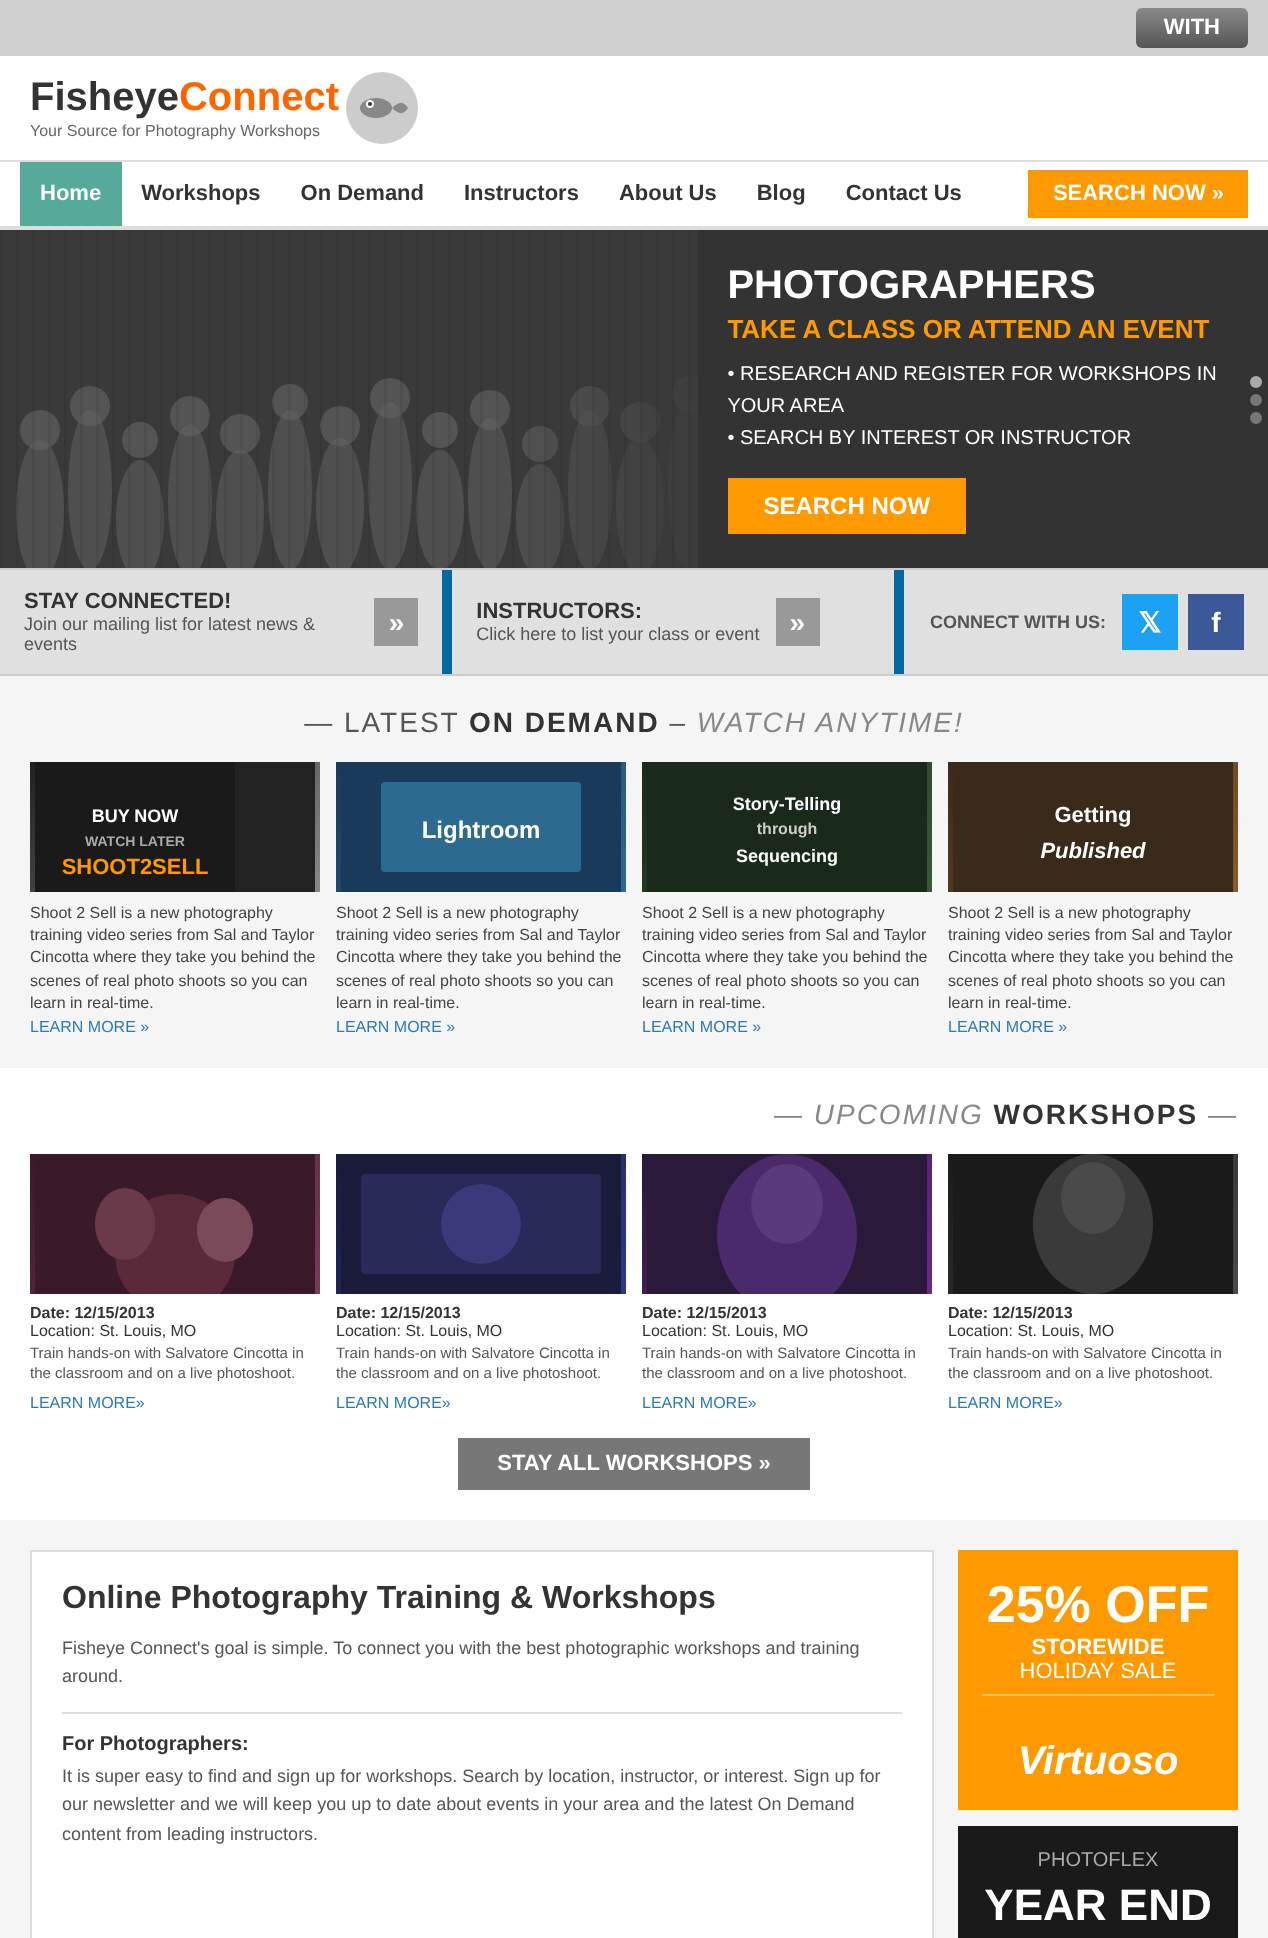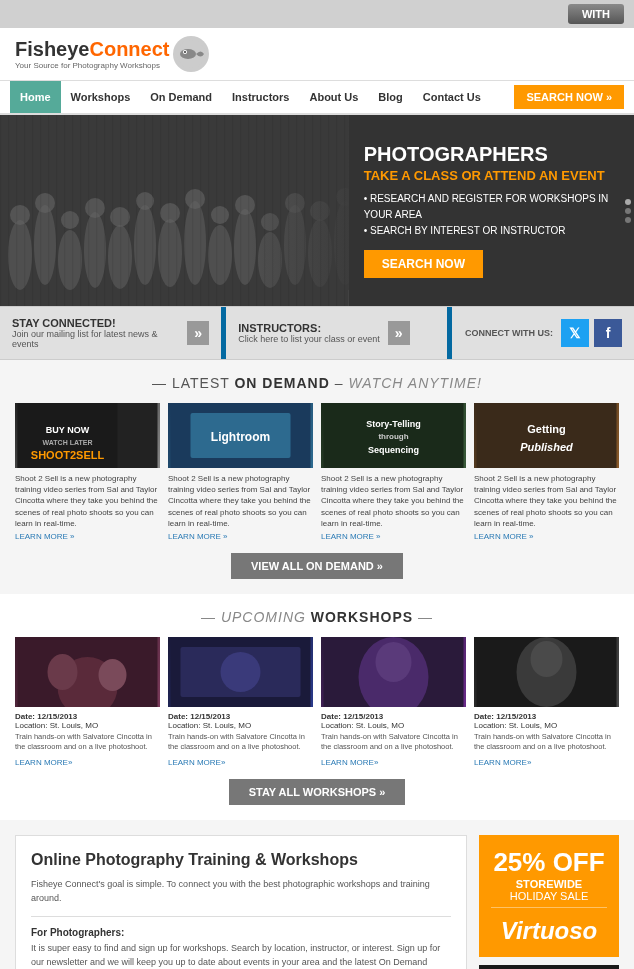--- a/index.html
+++ b/index.html
@@ -14,21 +14,21 @@
     .logo-sub { font-size: 8px; color: #666; display: block; }
     .logo-icon { width: 36px; height: 36px; background: #ccc; border-radius: 50%; margin-left: 4px; display: flex; align-items: center; justify-content: center; overflow: hidden; }
     
     
     .nav { background: #fff; border-bottom: 2px solid #ddd; display: flex; align-items: center; padding: 0 10px; }
     .nav-item { padding: 10px 10px; font-size: 11px; color: #333; cursor: pointer; text-decoration: none; font-weight: bold; }
     .nav-item.active { color: #fff; background: #5a9; padding: 10px; }
     .search-btn-nav { background: #f90; color: #fff; padding: 6px 12px; font-size: 11px; font-weight: bold; margin-left: auto; cursor: pointer; border: none; }
     
     
-    .hero { position: relative; height: 191px; background: #333; overflow: hidden; display: flex; }
+    .hero { position: relative; height: 169px; background: #333; overflow: hidden; display: flex; }
     .hero-text { width: 45%; padding: 15px; display: flex; flex-direction: column; justify-content: center; }
     .hero-title { font-size: 20px; font-weight: 900; color: #fff; line-height: 1.1; text-transform: uppercase; }
     .hero-subtitle { font-size: 13px; font-weight: bold; color: #f90; text-transform: uppercase; margin: 3px 0; }
     .hero-bullets { color: #fff; font-size: 10px; margin: 5px 0; line-height: 1.6; }
     .hero-search-btn { background: #f90; color: #fff; padding: 7px 18px; font-size: 12px; font-weight: bold; border: none; cursor: pointer; margin-top: 6px; width: fit-content; }
     
     
     .connected-bar { background: #e0e0e0; display: flex; align-items: stretch; border-top: 1px solid #ccc; border-bottom: 1px solid #ccc; }
     .connected-item { flex: 1; padding: 10px 12px; display: flex; align-items: center; border-right: 5px solid #0369a1; }
     .connected-item:last-child { border-right: none; flex: 0.8; justify-content: flex-end; }
@@ -50,21 +50,21 @@
     .od-thumb.t1 { background: linear-gradient(135deg, #222 0%, #555 50%, #888 100%); }
     .od-thumb.t2 { background: linear-gradient(135deg, #1a3a5c 0%, #2d6a8f 100%); }
     .od-thumb.t3 { background: linear-gradient(135deg, #1a2a1a 0%, #3a5a3a 100%); }
     .od-thumb.t4 { background: linear-gradient(135deg, #3a2a1a 0%, #8a5a2a 100%); }
     .od-text { font-size: 8px; color: #444; line-height: 1.4; }
     .od-link { color: #2a7ab5; font-size: 8px; }
     .view-all-btn { display: block; margin: 12px auto 0; background: #777; color: #fff; padding: 7px 20px; font-size: 11px; font-weight: bold; border: none; cursor: pointer; text-align: center; width: fit-content; }
     
     
     .workshops-section { padding: 15px; background: #fff; }
-    .workshops-section .section-title { color: #888; }
+    .workshops-section .section-title { color: #888; text-align: right; }
     .workshops-section .section-title span { color: #333; }
     .workshops-grid { display: grid; grid-template-columns: repeat(4, 1fr); gap: 8px; }
     .ws-thumb { height: 70px; background: #888; margin-bottom: 5px; }
     .ws-thumb.w1 { background: linear-gradient(135deg, #3a1a2a 0%, #7a3a5a 100%); }
     .ws-thumb.w2 { background: linear-gradient(135deg, #1a1a3a 0%, #2a3a8a 100%); }
     .ws-thumb.w3 { background: linear-gradient(135deg, #2a1a3a 0%, #6a2a8a 100%); }
     .ws-thumb.w4 { background: linear-gradient(135deg, #1a1a1a 0%, #4a4a4a 100%); }
     .ws-date { font-size: 8px; font-weight: bold; color: #333; }
     .ws-location { font-size: 8px; color: #333; }
     .ws-desc { font-size: 7.5px; color: #555; line-height: 1.4; margin: 2px 0; }
@@ -278,21 +278,20 @@
         <svg width="100%" height="65" viewBox="0 0 140 65">
           <rect width="140" height="65" fill="#3a2a1a"></rect>
           <text x="70" y="30" fill="#fff" font-size="11" font-weight="bold" text-anchor="middle">Getting</text>
           <text x="70" y="48" fill="#fff" font-size="11" font-style="italic" text-anchor="middle">Published</text>
         </svg>
       </div>
       <div class="od-text">Shoot 2 Sell is a new photography training video series from Sal and Taylor Cincotta where they take you behind the scenes of real photo shoots so you can learn in real-time.</div>
       <a class="od-link">LEARN MORE »</a>
     </div>
   </div>
-  <button class="view-all-btn">VIEW ALL ON DEMAND »</button>
 </div>
 
 <div class="workshops-section">
   <div class="section-title">
     — <em>UPCOMING</em> <span>WORKSHOPS</span> —
   </div>
   <div class="workshops-grid">
 
     <div class="ws-item">
       <div class="ws-thumb w1">
@@ -361,21 +360,21 @@
     <hr class="divider">
     <div class="about-subtitle">For Photographers:</div>
     <div class="about-text">It is super easy to find and sign up for workshops. Search by location, instructor, or interest. Sign up for our newsletter and we will keep you up to date about events in your area and the latest On Demand content from leading instructors.</div>
 
   </div>
   <div class="about-side">
     <div class="side-ad" style="background:#f90;padding:12px;text-align:center;">
       <div style="font-size:26px;font-weight:900;color:#fff;">25% OFF</div>
       <div style="font-size:11px;color:#fff;font-weight:bold;">STOREWIDE</div>
       <div style="font-size:11px;color:#fff;">HOLIDAY SALE</div>
-      <div style="font-size:24px;font-style:italic;font-weight:bold;color:#fff;border-top:1px solid rgba(255,255,255,0.4);margin-top:5px;padding-top:9px;">Virtuoso</div>
+      <div style="font-size:20px;font-style:italic;font-weight:bold;color:#fff;border-top:1px solid rgba(255,255,255,0.4);margin-top:5px;padding-top:22px;">Virtuoso</div>
     </div>
     <div class="side-ad dark" style="background:#1a1a1a;padding:12px;text-align:center;">
       <div style="font-size:10px;color:#aaa;margin-bottom:4px;">PHOTOFLEX</div>
       <div style="font-size:22px;font-weight:900;color:#fff;">YEAR END</div>
 
     </div>
   </div>
 </div>
 
 </body></html>

